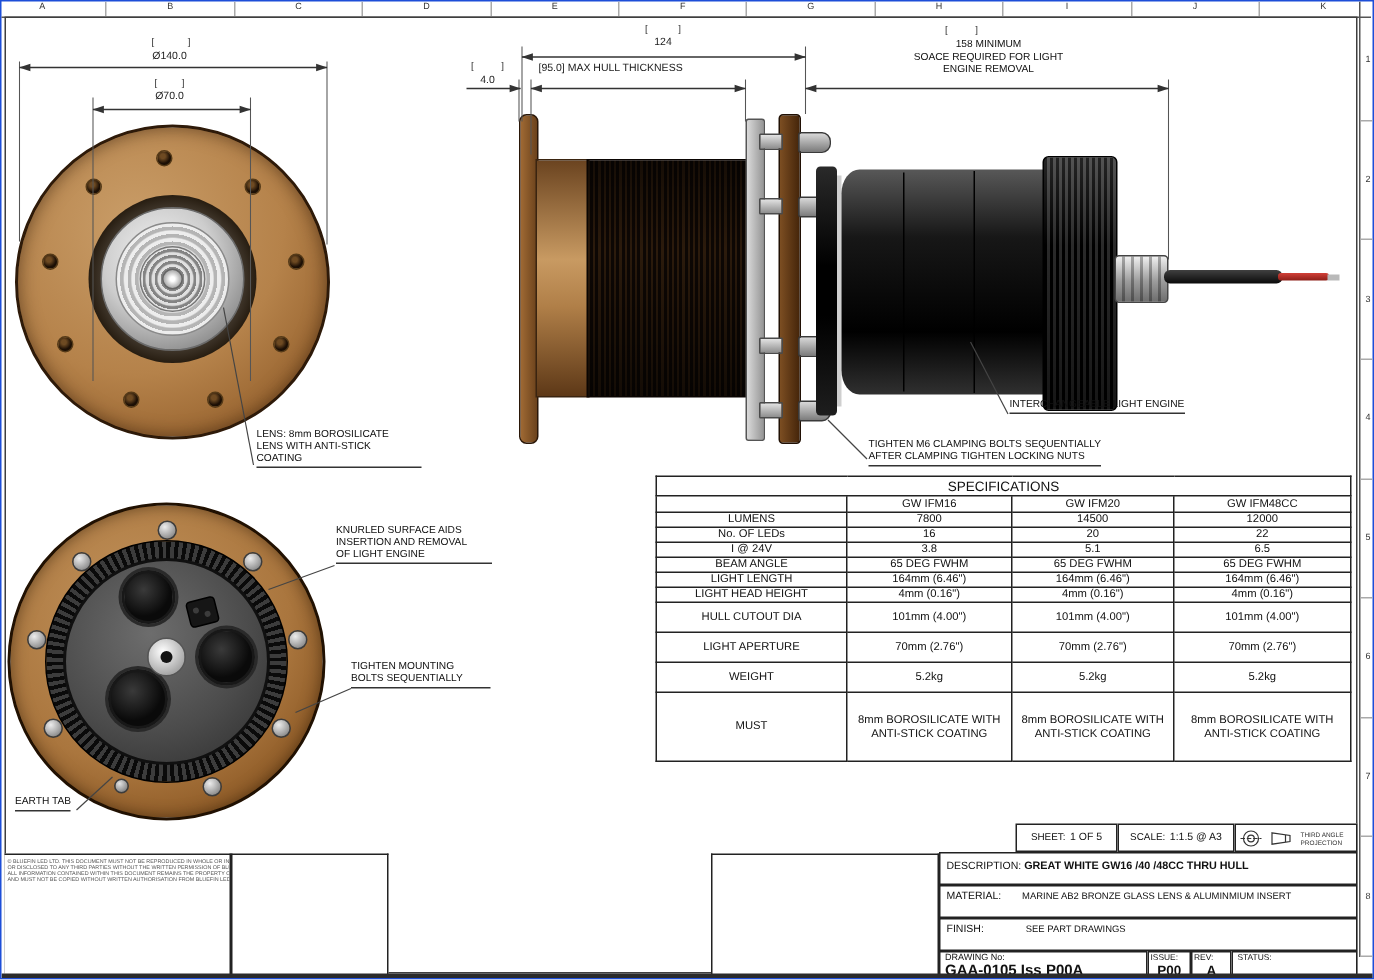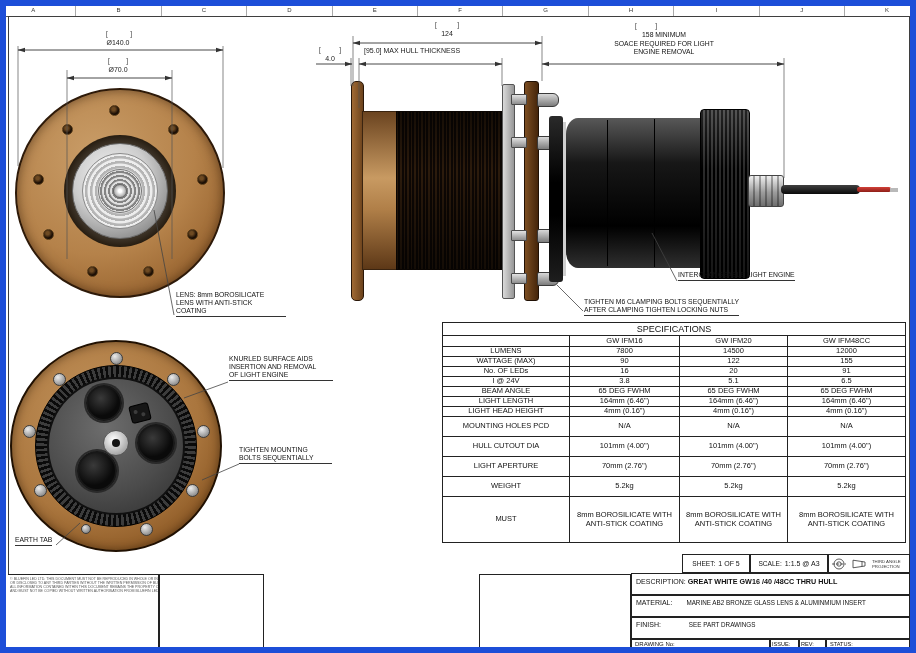--- a/index.html
+++ b/index.html
@@ -1,18 +1,18 @@
 <!DOCTYPE html>
 <html><head>
 <meta charset="utf-8">
 <style>
   html,body{margin:0;padding:0;background:#e8e8e8;}
   #sheet{position:relative;width:916px;height:653px;background:#fff;margin:0 auto;
          font-family:"Liberation Sans","DejaVu Sans",sans-serif;color:#1a1a1a;
-         border:6px solid #1d4ed8;box-sizing:border-box;overflow:hidden;}
+         border:1px solid #1d4ed8;box-sizing:border-box;overflow:hidden;}
   .abs{position:absolute;}
   .frame{position:absolute;left:2px;top:10px;width:902px;height:638px;border:1.5px solid #3f3f3f;box-sizing:border-box;}
   .heavybottom{position:absolute;left:0;top:648px;width:916px;height:4px;background:#2b2b2b;}
   
   .colband{position:absolute;left:-15px;top:0;width:928px;height:10px;display:flex;border-bottom:1px solid #555;}
   .colband span{flex:0 0 84.4px;text-align:center;font-size:6px;color:#333;border-right:1px solid #aaa;line-height:9px;}
   .rowband{position:absolute;left:905px;top:0;width:10px;height:637px;display:flex;flex-direction:column;border-left:1px solid #555;}
   .rowband span{flex:1;text-align:center;font-size:6px;color:#333;border-bottom:1px solid #aaa;display:flex;align-items:center;justify-content:center;}
   
   .dimtxt{position:absolute;font-size:7px;color:#1a1a1a;text-align:center;line-height:8px;white-space:nowrap;}
@@ -229,30 +229,24 @@
         <td>GW IFM20</td>
         <td>GW IFM48CC</td>
       </tr>
       <tr>
             <td style="height:9px">LUMENS</td>
             <td>7800</td>
             <td>14500</td>
             <td>12000</td>
           </tr>
       <tr>
-            <td style="height:9px">WATTAGE (MAX)</td>
-            <td>90</td>
-            <td>122</td>
-            <td>155</td>
-          </tr>
-      <tr>
             <td style="height:9px">No. OF LEDs</td>
             <td>16</td>
             <td>20</td>
-            <td>91</td>
+            <td>22</td>
           </tr>
       <tr>
             <td style="height:9px">I @ 24V</td>
             <td>3.8</td>
             <td>5.1</td>
             <td>6.5</td>
           </tr>
       <tr>
             <td style="height:9px">BEAM ANGLE</td>
             <td>65 DEG FWHM</td>
@@ -263,26 +257,20 @@
             <td style="height:9px">LIGHT LENGTH</td>
             <td>164mm (6.46")</td>
             <td>164mm (6.46")</td>
             <td>164mm (6.46")</td>
           </tr>
       <tr>
             <td style="height:9px">LIGHT HEAD HEIGHT</td>
             <td>4mm (0.16")</td>
             <td>4mm (0.16")</td>
             <td>4mm (0.16")</td>
-          </tr>
-      <tr>
-            <td style="height:19px">MOUNTING HOLES PCD</td>
-            <td>N/A</td>
-            <td>N/A</td>
-            <td>N/A</td>
           </tr>
       <tr>
             <td style="height:19px">HULL CUTOUT DIA</td>
             <td>101mm (4.00")</td>
             <td>101mm (4.00")</td>
             <td>101mm (4.00")</td>
           </tr>
       <tr>
             <td style="height:19px">LIGHT APERTURE</td>
             <td>70mm (2.76")</td>

